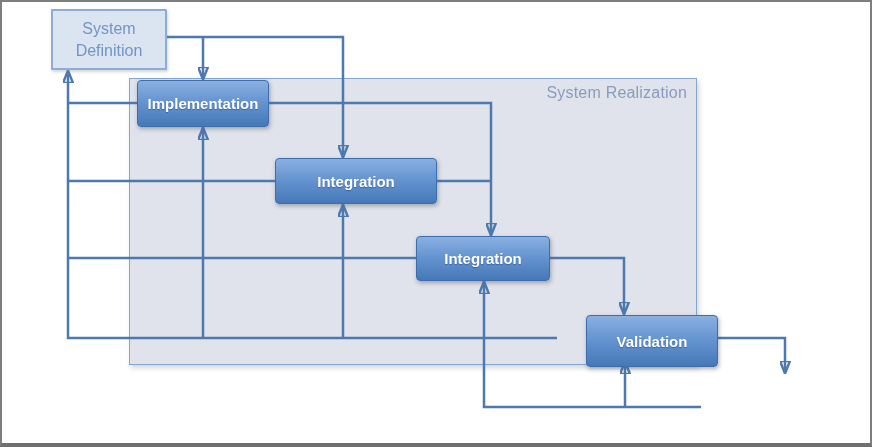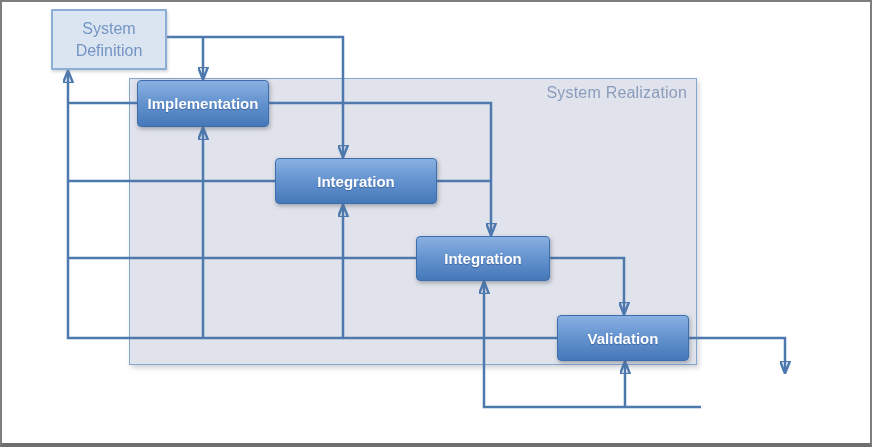--- a/index.html
+++ b/index.html
@@ -87,21 +87,21 @@
     font-size: 15px;
     font-weight: bold;
     text-shadow: 0 1px 1px rgba(25,55,105,0.45);
     box-shadow: 1px 2px 4px rgba(90,95,110,0.5);
     padding: 2px 4px;
   }
   .node-system-definition { left: 8px;   top: 7px;   width: 116px; height: 61px; }
   .node-implementation    { left: 135px; top: 78px;  width: 132px; height: 47px; }
   .node-integration       { left: 273px; top: 156px; width: 162px; height: 46px; }
   .node-verification      { left: 414px; top: 234px; width: 134px; height: 45px; }
-  .node-validation        { left: 555px; top: 313px; width: 132px; height: 46px; }
+  .node-validation        { left: 584px; top: 313px; width: 132px; height: 52px; }
   .node-system-deployment { left: 699px; top: 372px; width: 165px; height: 66px; }
 </style>
 </head>
 <body>
 
 <div class="frame">
 
   <div class="container-box">
     <span class="container-label">System Realization</span>
   </div>

